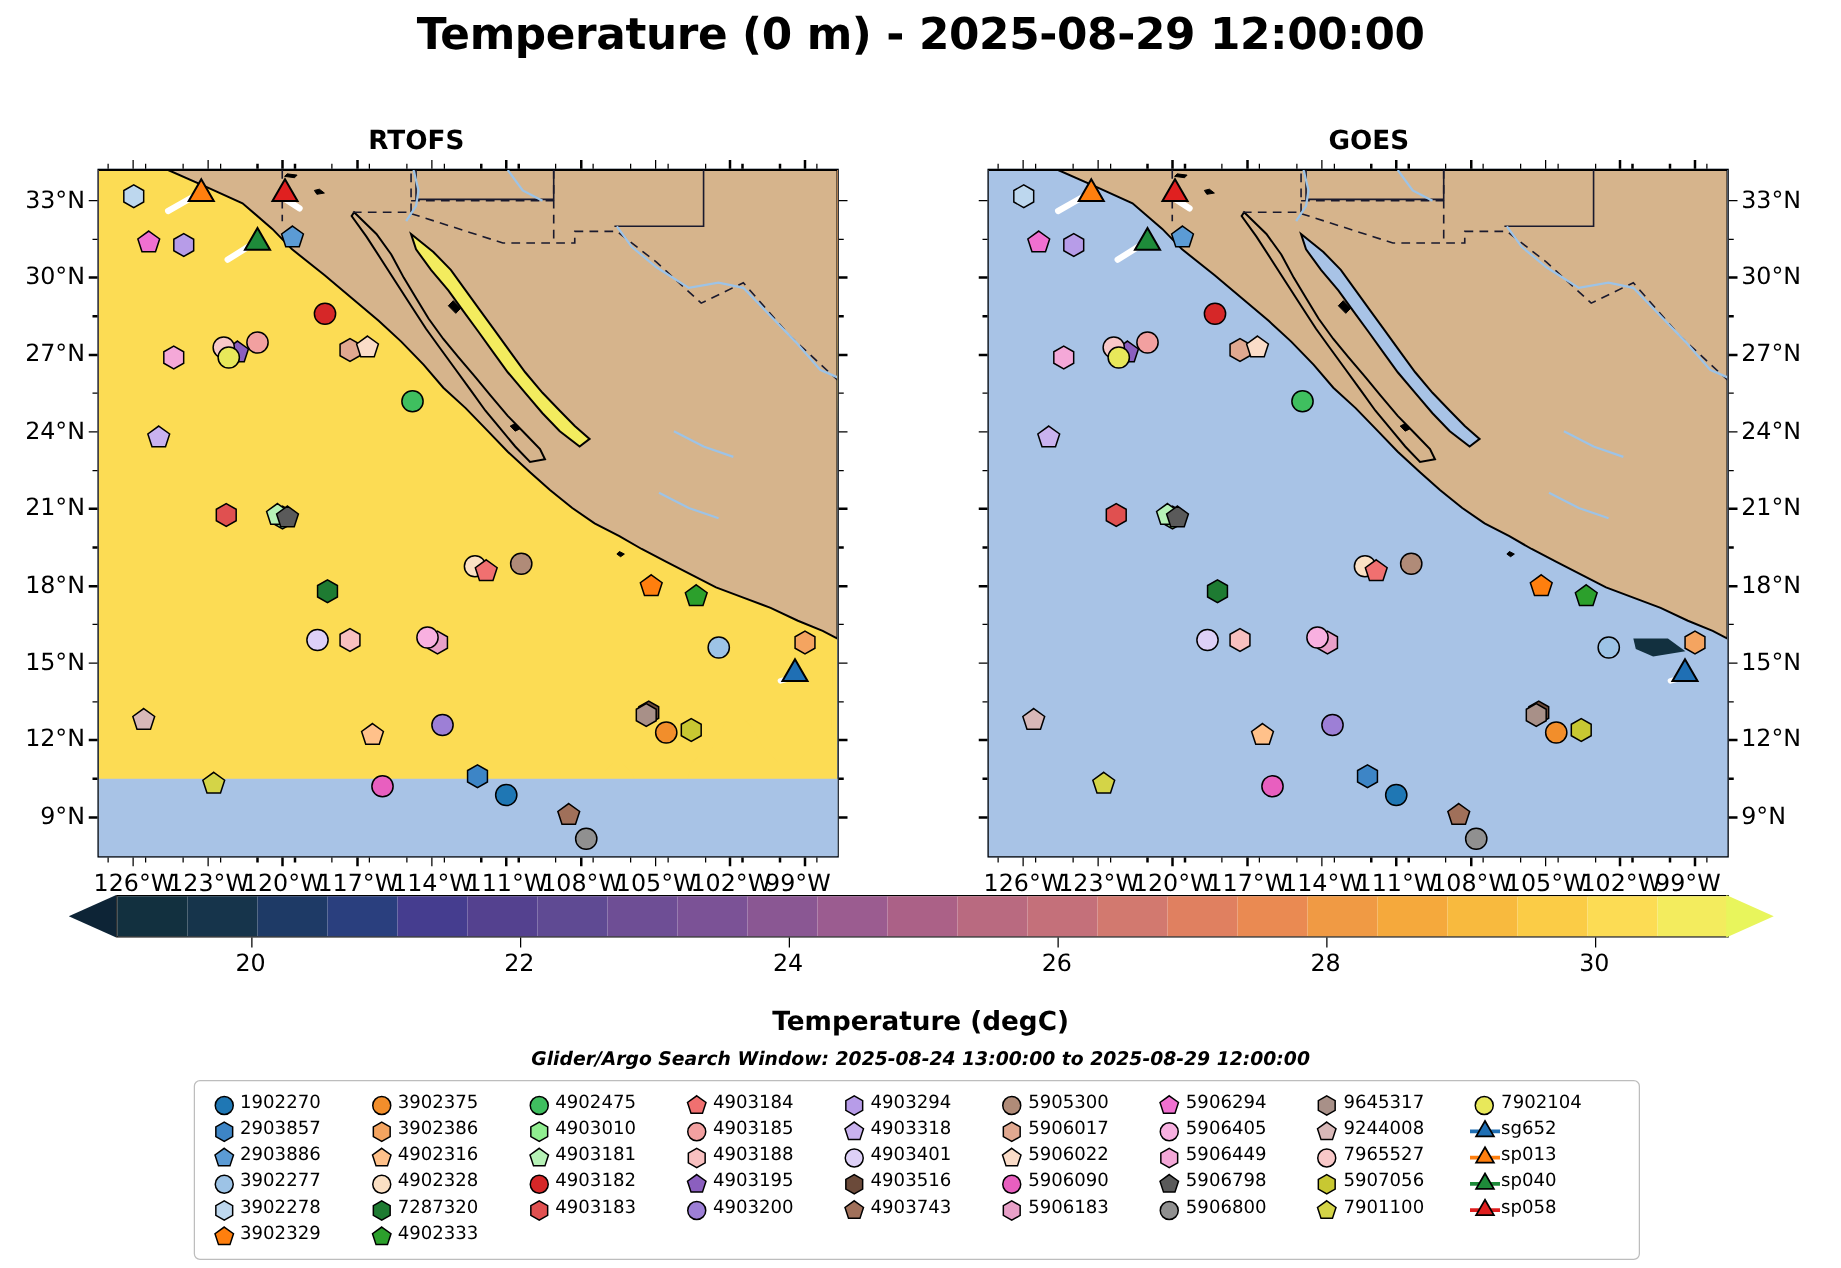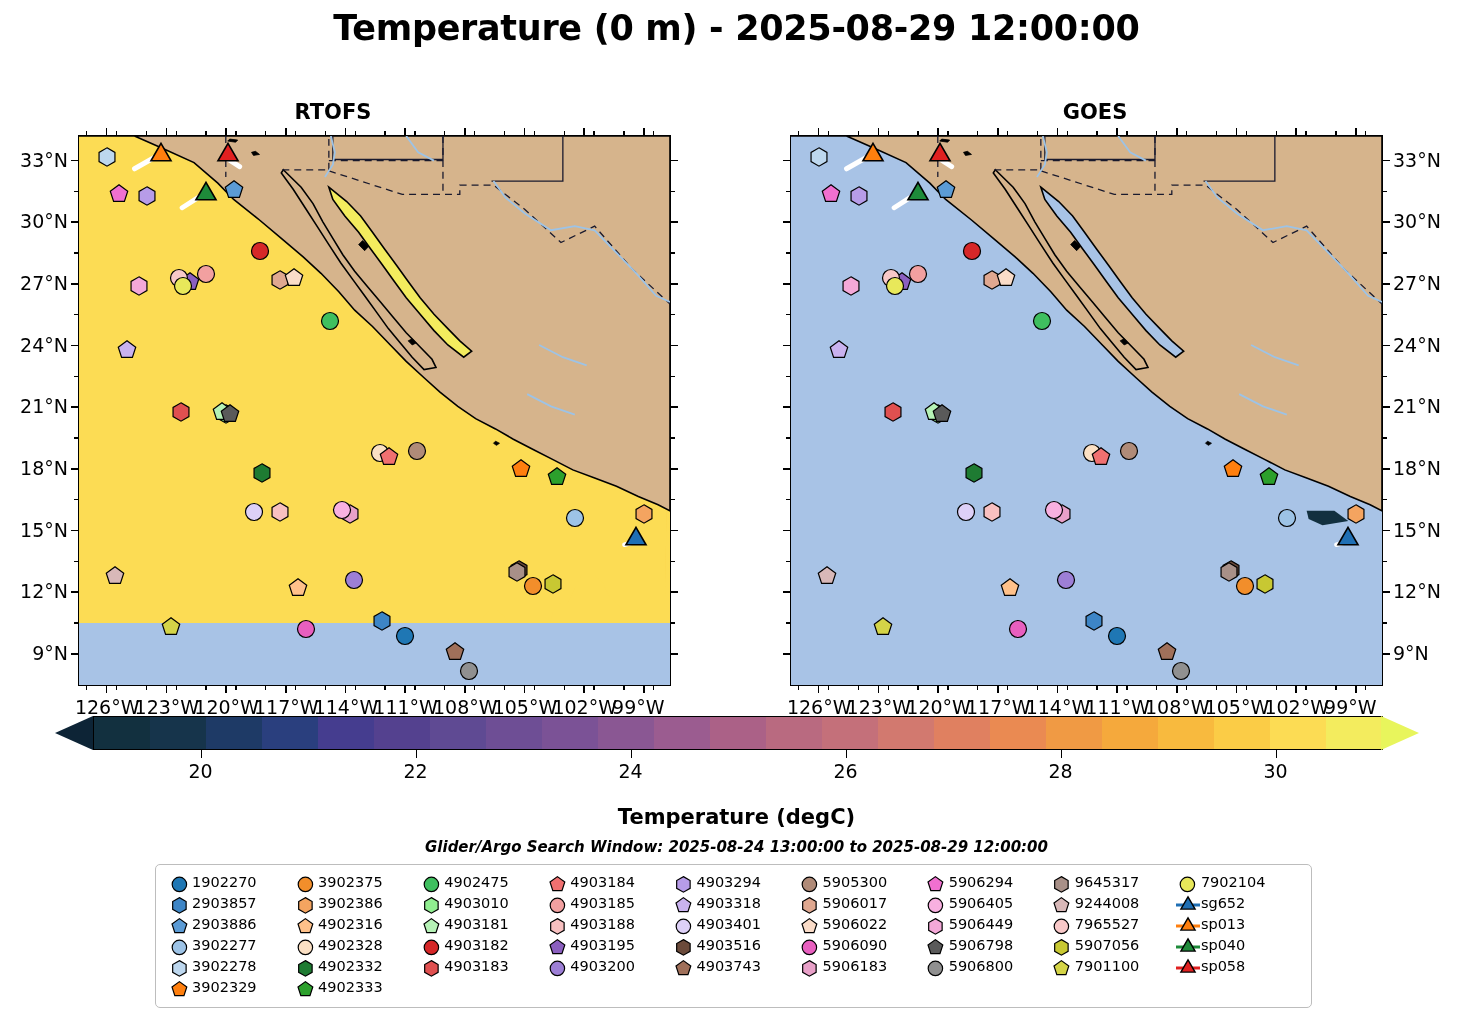--- a/index.html
+++ b/index.html
@@ -1018,21 +1018,21 @@
             </svg>
           </span>
               <span class="lg-txt">4902328</span>
             </div>
         <div class="lg-item">
               <span class="lg-mk">
             <svg width="18.8" height="18.8" viewBox="-9.4 -9.4 18.8 18.8">
               <polygon points="0.00,-7.78 6.73,-3.89 6.73,3.89 0.00,7.78 -6.73,3.89 -6.73,-3.89" fill="#1e7b32" stroke="#000" stroke-width="1.2"></polygon>
             </svg>
           </span>
-              <span class="lg-txt">4902332</span>
+              <span class="lg-txt">7287320</span>
             </div>
         <div class="lg-item">
               <span class="lg-mk">
             <svg width="18.8" height="18.8" viewBox="-9.4 -9.4 18.8 18.8">
               <polygon points="0.00,-7.78 7.40,-2.40 4.57,6.29 -4.57,6.29 -7.40,-2.40" fill="#2ca02c" stroke="#000" stroke-width="1.2"></polygon>
             </svg>
           </span>
               <span class="lg-txt">4902333</span>
             </div>
       </div>

